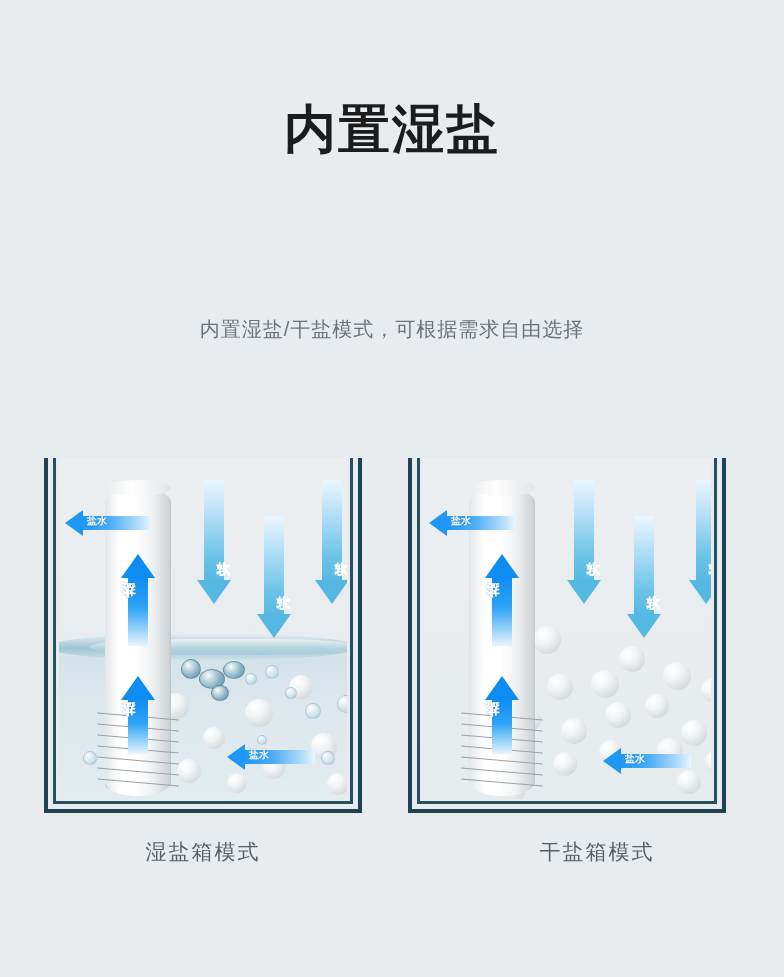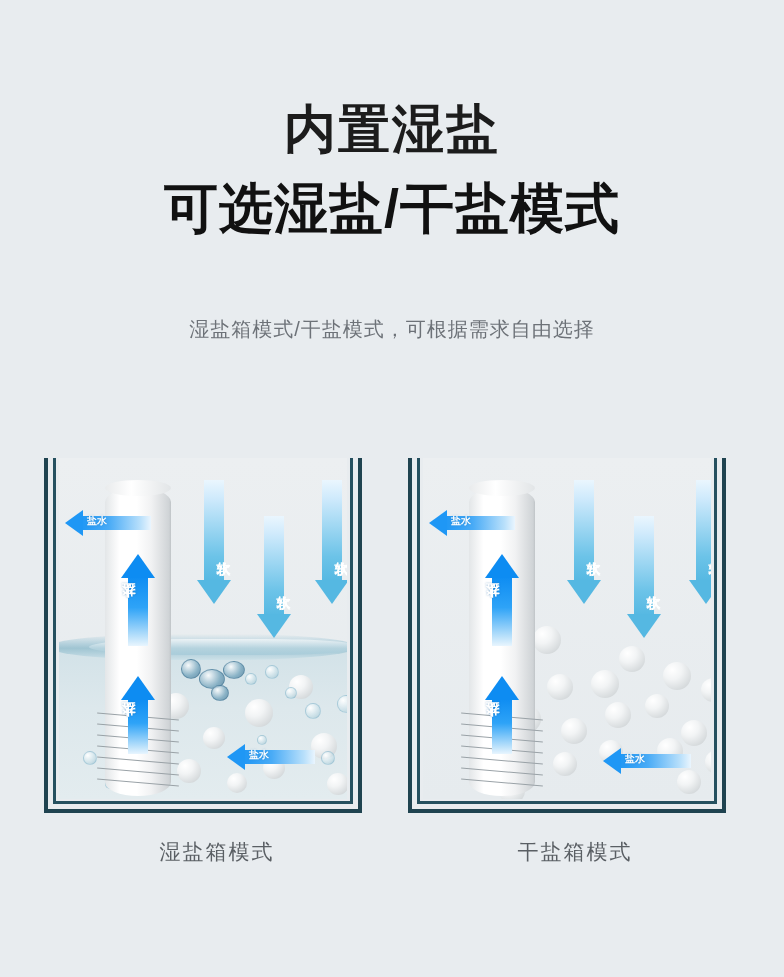--- a/index.html
+++ b/index.html
@@ -280,33 +280,32 @@
   }
   .caption {
     position: absolute;
     top: 0;
     width: 330px;
     text-align: center;
     font-size: 21px;
     color: #5a5f64;
     letter-spacing: 2px;
   }
-  .caption.left  { left: 52px; }
-  .caption.right { left: 410px; }
+  .caption.left  { left: 38px; }
+  .caption.right { left: 432px; }
 </style>
 </head>
 <body>
 
 <div class="page">
 
   <div class="heading-block">
     <div class="title-1">内置湿盐</div>
-    <div class="title-2">可选湿盐/干盐模式</div>
   </div>
-  <div class="subtitle">湿盐箱模式/干盐模式，可根据需求自由选择</div>
+  <div class="subtitle">内置湿盐/干盐模式，可根据需求自由选择</div>
 
   <div class="diagrams">
 
     <div class="diagram left">
       <div class="tank">
         <div class="tank-outer"></div>
         <div class="tank-inner"></div>
 
         <div class="tank-body">
 

